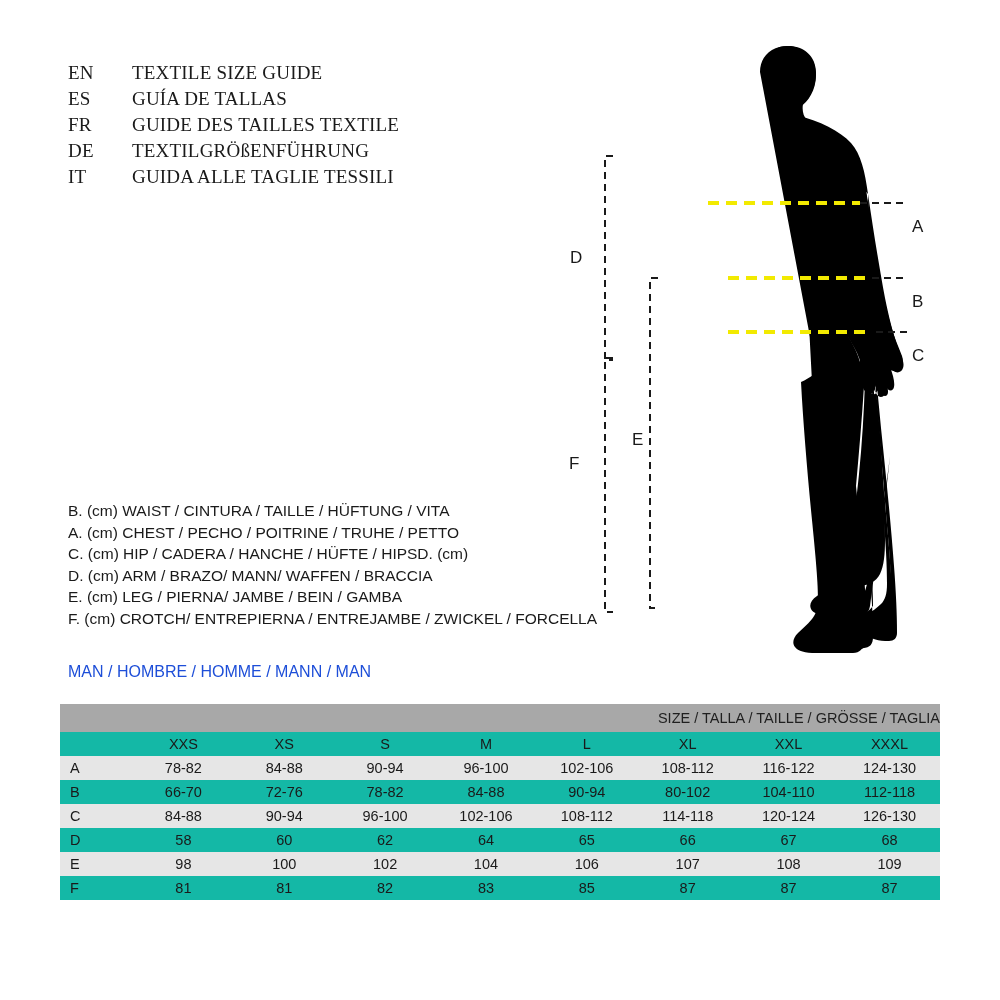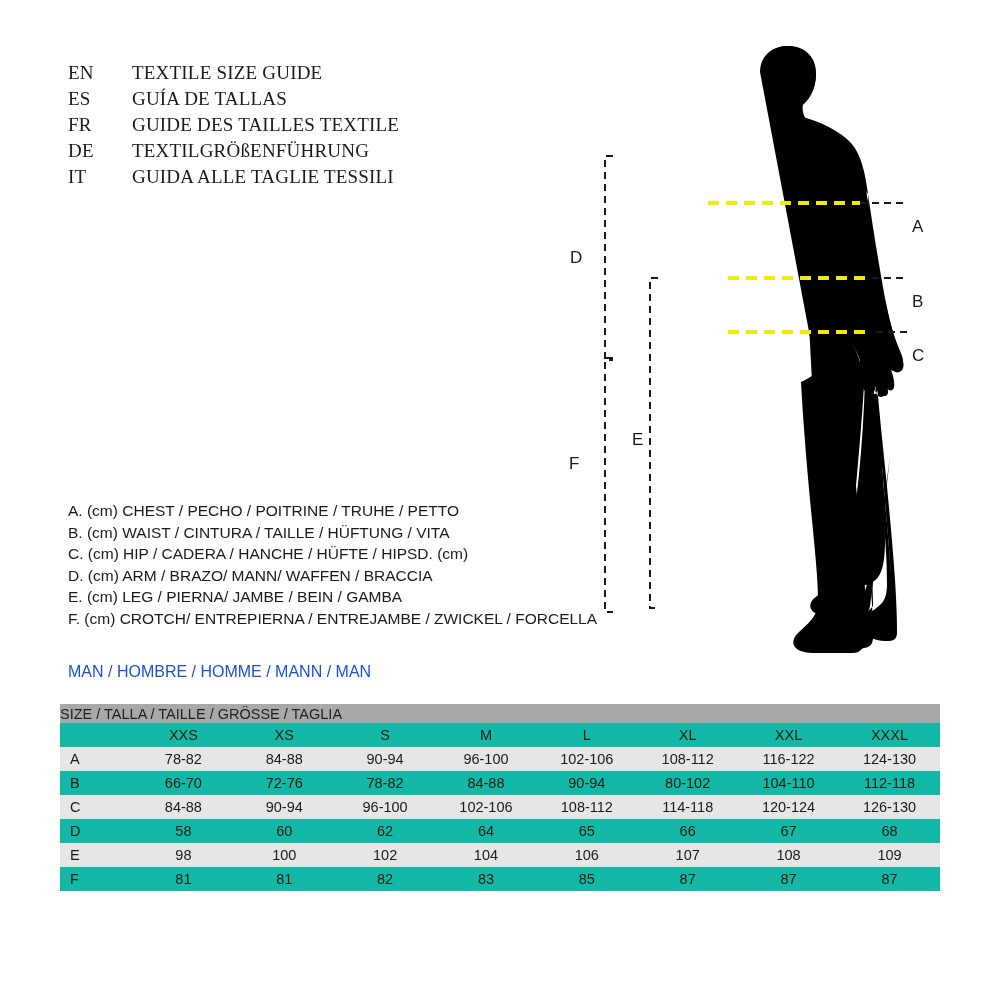--- a/index.html
+++ b/index.html
@@ -78,22 +78,22 @@
   }
   th, td {
     padding: 0;
     height: 24px;
     text-align: center;
     font-weight: normal;
     color: #1a1a1a;
   }
   .hdr-row th {
     background: #a8a8a8;
-    text-align: left;
-    height: 19px;
+    text-align: right;
+    height: 28px;
     font-size: 14.5px;
     color: #1f1f1f;
   }
   .row-label {
     text-align: left;
     padding-left: 10px;
     width: 68px;
   }
   tr.shade td { background: #e6e6e6; }
   tr.plain td { background: #14b8a6; }
@@ -353,22 +353,22 @@
 
   <span class="dim-label" style="left:352px; top:197px;">A</span>
   <span class="dim-label" style="left:352px; top:272px;">B</span>
   <span class="dim-label" style="left:352px; top:326px;">C</span>
   <span class="dim-label" style="left:10px; top:228px;">D</span>
   <span class="dim-label" style="left:72px; top:410px;">E</span>
   <span class="dim-label" style="left:9px; top:434px;">F</span>
 </div>
 
 <div class="legend-block">
+  <div class="legend-row">B. (cm) WAIST / CINTURA / TAILLE / HÜFTUNG / VITA</div>
   <div class="legend-row">A. (cm) CHEST / PECHO / POITRINE / TRUHE / PETTO</div>
-  <div class="legend-row">B. (cm) WAIST / CINTURA / TAILLE / HÜFTUNG / VITA</div>
   <div class="legend-row">C. (cm) HIP / CADERA / HANCHE / HÜFTE / HIPSD. (cm)</div>
   <div class="legend-row">D. (cm) ARM / BRAZO/ MANN/ WAFFEN / BRACCIA</div>
   <div class="legend-row">E. (cm) LEG / PIERNA/ JAMBE / BEIN / GAMBA</div>
   <div class="legend-row">F. (cm) CROTCH/ ENTREPIERNA / ENTREJAMBE / ZWICKEL / FORCELLA</div>
 </div>
 
 <div class="legend-gender">MAN / HOMBRE / HOMME / MANN / MAN</div>
 
 <div class="table-wrap">
   <table>

